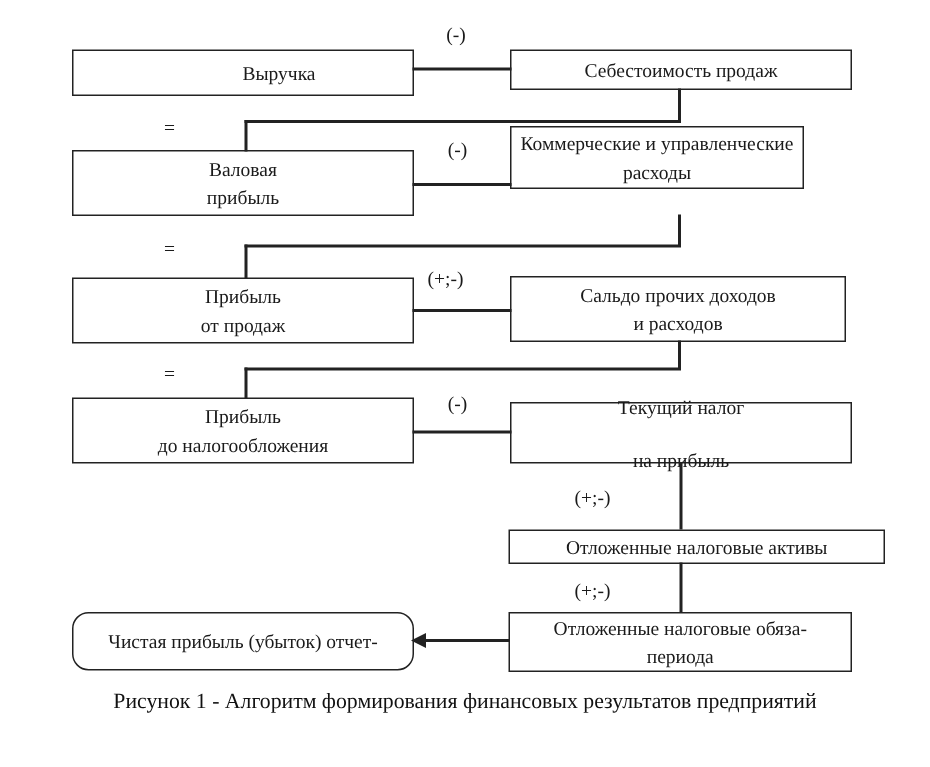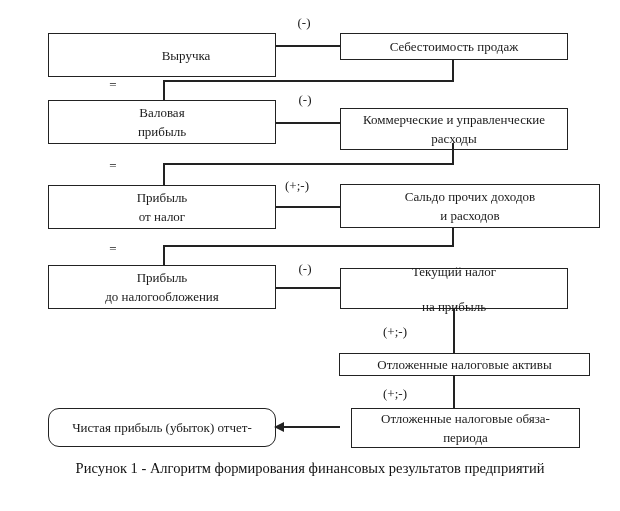--- a/index.html
+++ b/index.html
@@ -59,62 +59,62 @@
     text-align: center;
     font-size: 14.5px;
     color: #111111;
   }
 </style>
 </head>
 <body>
 
 <div class="page">
 
-  <div class="box" style="left:48px; top:33px; width:228px; height:44px;padding-left:48px;">
+  <div class="box" style="left:48px; top:33px; width:228px; height:31px;padding-left:48px;">
     <span class="bl">Выручка</span>
   </div>
   <div class="box" style="left:48px; top:100px; width:228px; height:44px;">
     <span class="bl">Валовая</span>
     <span class="bl">прибыль</span>
   </div>
 
   <div class="box" style="left:340px; top:33px; width:228px; height:27px;">
     <span class="bl">Себестоимость продаж</span>
   </div>
-  <div class="box" style="left:340px; top:108px; width:228px; height:42px;">
+  <div class="box" style="left:340px; top:84px; width:196px; height:42px;">
     <span class="bl">Коммерческие и управленческие</span>
     <span class="bl">расходы</span>
   </div>
 
   <div class="box" style="left:48px; top:185px; width:228px; height:44px;">
     <span class="bl">Прибыль</span>
-    <span class="bl">от налог</span>
+    <span class="bl">от продаж</span>
   </div>
-  <div class="box" style="left:340px; top:184px; width:260px; height:44px;">
+  <div class="box" style="left:340px; top:184px; width:224px; height:44px;">
     <span class="bl">Сальдо прочих доходов</span>
     <span class="bl">и расходов</span>
   </div>
 
   <div class="box" style="left:48px; top:265px; width:228px; height:44px;">
     <span class="bl">Прибыль</span>
     <span class="bl">до налогообложения</span>
   </div>
   <div class="box" style="left:340px; top:268px; width:228px; height:41px;gap:16px;">
     <span class="bl">Текущий налог</span>
     <span class="bl">на прибыль</span>
   </div>
 
   <div class="box" style="left:339px; top:353px; width:251px; height:23px;">
     <span class="bl">Отложенные налоговые активы</span>
   </div>
 
   <div class="box" style="left:48px; top:408px; width:228px; height:39px;border-radius:11px;">
     <span class="bl">Чистая прибыль (убыток) отчет-</span>
   </div>
-  <div class="box" style="left:339px; top:408px; width:229px; height:40px;margin-left:12px;">
+  <div class="box" style="left:339px; top:408px; width:229px; height:40px;">
     <span class="bl">Отложенные налоговые обяза-</span>
     <span class="bl">периода</span>
   </div>
 
   <div class="hline" style="left:275px; top:45px; width:66px;"></div>
   <div class="vline" style="left:452px; top:59px; height:22px;"></div>
   <div class="hline" style="left:163px; top:80px; width:291px;"></div>
   <div class="vline" style="left:163px; top:80px; height:21px;"></div>
 
   <div class="hline" style="left:275px; top:122px; width:66px;"></div>

